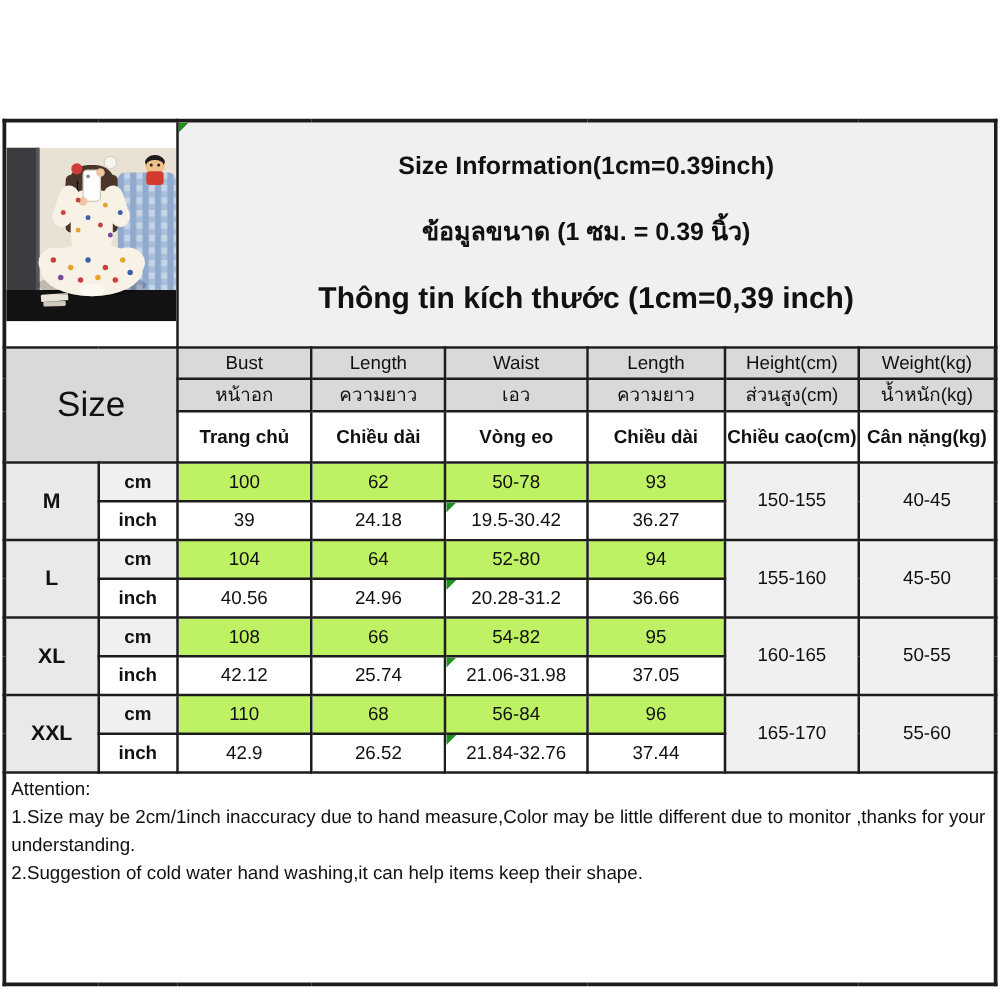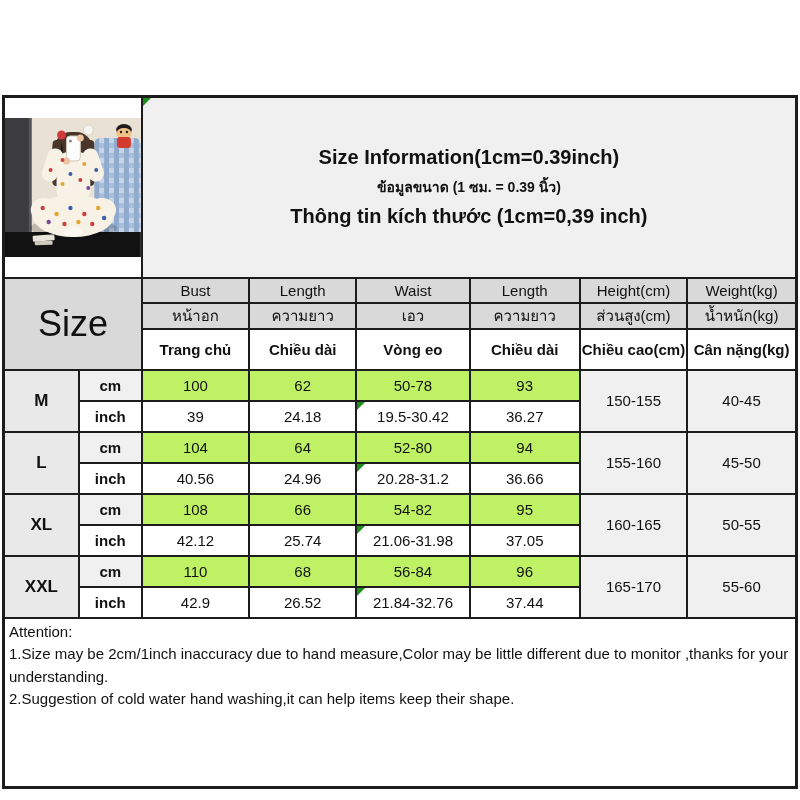--- a/index.html
+++ b/index.html
@@ -15,28 +15,28 @@
     border:2px solid #1c1c1c;
     text-align:center; vertical-align:middle;
     font-size:15px; padding:0; overflow:hidden;
   }
 
   tr.title-row { height:181px; }
   .photo-cell { background:#fff; padding:0; }
   .photo-cell svg { display:block; width:100%; height:139px; }
   .title-cell { background:#f0f0f0; font-weight:bold; }
   .title-cell .t1 { font-size:20px; }
-  .title-cell .t2 { font-size:14px; margin:7px 0; }
-  .title-cell .t3 { font-size:20px; }
+  .title-cell .t2 { font-size:20px; margin:24px 0; }
+  .title-cell .t3 { font-size:24px; }
 
   tr.hdr-en, tr.hdr-th { height:25px; }
   tr.hdr-vi { height:41px; }
   tr.hdr-en td, tr.hdr-th td { background:#d9d9d9; font-weight:normal; }
   tr.hdr-vi td { background:#ffffff; font-weight:bold; }
-  td.size-head { background:#e9e9e9; font-weight:bold; font-size:36px; }
+  td.size-head { background:#e9e9e9; font-weight:bold; font-size:28px; }
 
   tr.cm-row, tr.inch-row { height:31px; }
   td.size-cell { background:#e9e9e9; font-weight:bold; font-size:17px; }
   td.unit-cell { font-weight:bold; background:#ffffff; }
   td.cm-bg { background:#f0f0f0; }
   td.range-cell { background:#f0f0f0; }
   td.val { background:#ffffff; }
   tr.cm-row td.val { background:#bef264; }
 
   tr.attention-row { height:170px; }

